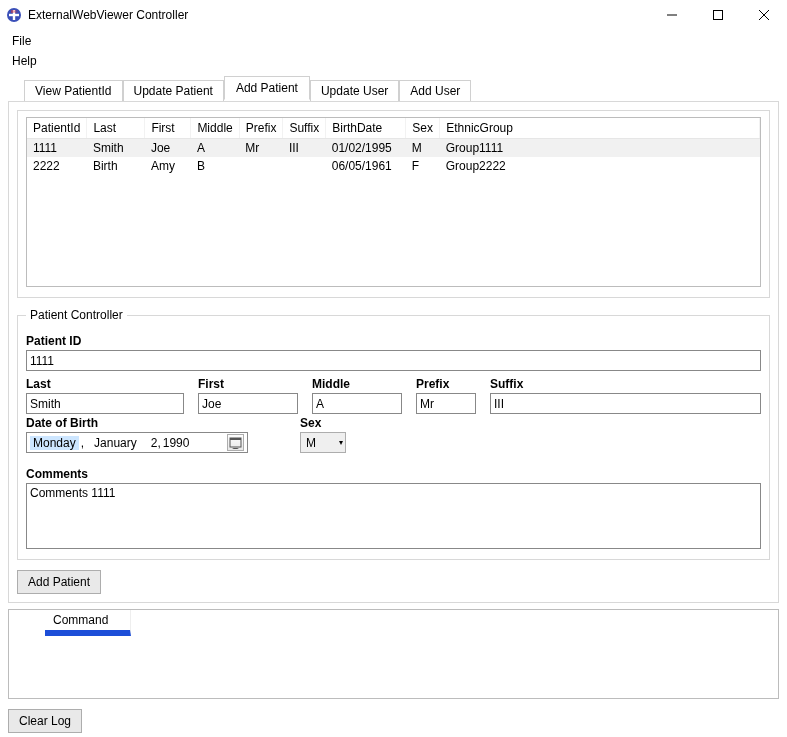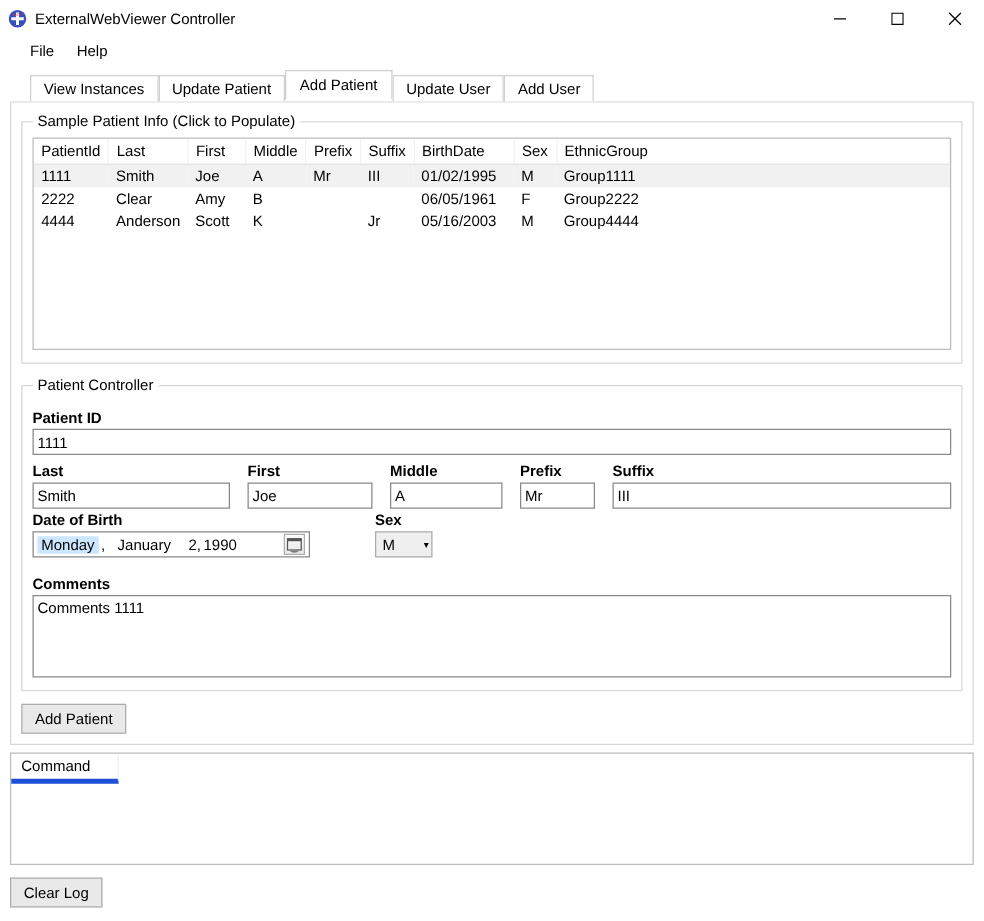--- a/index.html
+++ b/index.html
@@ -27,22 +27,23 @@
     .titlebar .title { flex: 1; }
     .winbtns { display: flex; }
     .winbtn {
       width: 46px; height: 30px;
       display: flex; align-items: center; justify-content: center;
       font-family: "Segoe UI", sans-serif;
     }
     .winbtn svg { display:block; }
     .menubar {
       display: flex;
-      padding: 2px 4px 2px 16px;
+      padding: 2px 4px 2px 4px;
       gap: 2px;
+      flex-direction: column;
     }
     .menubar .menuitem { padding: 2px 8px; }
     .tabstrip {
       display: flex;
       align-items: flex-end;
       padding: 4px 24px 0 24px;
       border-bottom: 1px solid #fff;
       position: relative;
     }
     .tab {
@@ -151,21 +152,22 @@
     }
     .loggrid {
       margin: 4px 8px 6px 8px;
       border: 1px solid #bcbcbc;
       height: 90px;
     }
     .loggrid .hdr { display:flex; }
     .loggrid .hdr .c {
       padding: 3px 12px 3px 8px;
       border-right: 1px solid #eee;
-      border-bottom: 4px solid #1d4ed8;
+      border-bottom: 6px solid #1d4ed8;
+      margin-left: 36px;
     }
     .bottombtns { padding: 4px 8px 8px 8px; }
   </style>
 </head>
 <body>
 
 <div class="titlebar">
   <span class="icon">
     <svg width="16" height="16" viewBox="0 0 16 16">
       <circle cx="8" cy="8" r="7" fill="#3a4fb8"></circle>
@@ -194,31 +196,30 @@
     </div>
   </div>
 </div>
 
 <div class="menubar">
   <div class="menuitem">File</div>
   <div class="menuitem">Help</div>
 </div>
 
 <div class="tabstrip">
-  <div class="tab inactive">View Instances</div>
+  <div class="tab inactive">View PatientId</div>
   <div class="tab inactive">Update Patient</div>
   <div class="tab active">Add Patient</div>
   <div class="tab inactive">Update User</div>
   <div class="tab inactive">Add User</div>
 </div>
 
 <div class="tabpage">
 
   <fieldset class="group">
-    <legend>Sample Patient Info (Click to Populate)</legend>
     <div class="grid">
       <table>
         <colgroup>
           <col style="width:58px">
             <col style="width:58px">
             <col style="width:46px">
             <col style="width:44px">
             <col style="width:42px">
             <col style="width:40px">
             <col style="width:80px">
@@ -245,39 +246,28 @@
               <td>Joe</td>
               <td>A</td>
               <td>Mr</td>
               <td>III</td>
               <td>01/02/1995</td>
               <td>M</td>
               <td>Group1111</td>
             </tr>
             <tr>
               <td>2222</td>
-              <td>Clear</td>
+              <td>Birth</td>
               <td>Amy</td>
               <td>B</td>
               <td></td>
               <td></td>
               <td>06/05/1961</td>
               <td>F</td>
               <td>Group2222</td>
-            </tr>
-            <tr>
-              <td>4444</td>
-              <td>Anderson</td>
-              <td>Scott</td>
-              <td>K</td>
-              <td></td>
-              <td>Jr</td>
-              <td>05/16/2003</td>
-              <td>M</td>
-              <td>Group4444</td>
             </tr>
           </tbody>
       </table>
     </div>
   </fieldset>
 
   <fieldset class="group">
     <legend>Patient Controller</legend>
 
     <div class="formrow">

